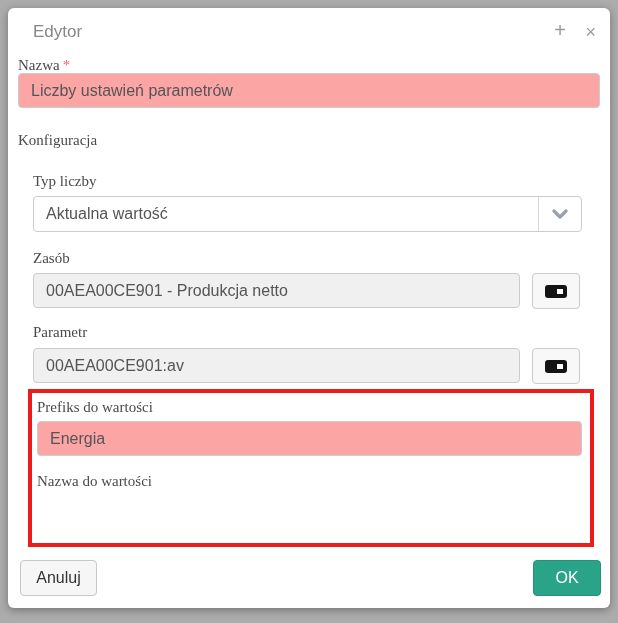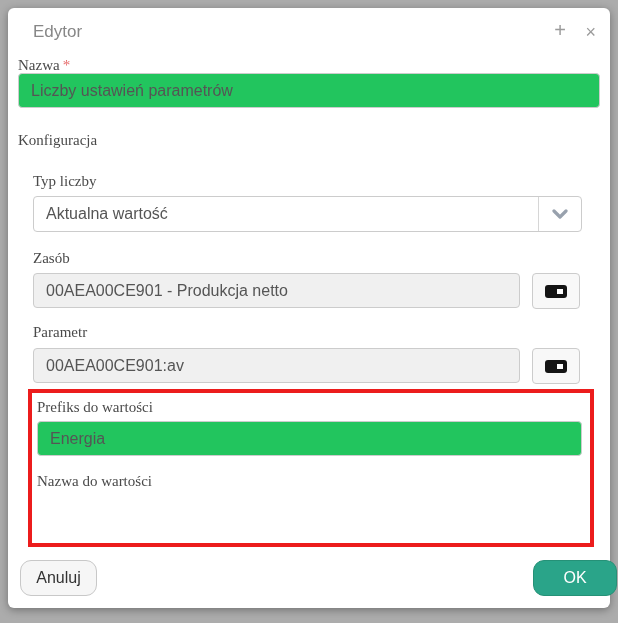--- a/index.html
+++ b/index.html
@@ -25,21 +25,21 @@
     cursor:pointer;font-weight:400;
   }
   .hdr-icon.plus{right:44px;}
   .hdr-icon.close{right:14px;font-size:18px;top:13px;}
   .lbl{
     position:absolute;font-size:15px;color:#4a4a4a;white-space:nowrap;font-family:Liberation Serif, serif;
   }
   .req{color:#e66a6a;margin-left:3px;}
   .tbox{
     position:absolute;height:35px;box-sizing:border-box;
-    border:1px solid #cccccc;border-radius:4px;background:#22c55e;
+    border:1px solid #cccccc;border-radius:4px;background:#fca5a5;
     font-family:"Liberation Sans", sans-serif;
     font-size:16px;color:#555555;padding:0 12px;outline:none;
   }
   .tbox.readonly{background:#f0f0f0;}
   .tbox.focused{border:2px solid #93b2e2;border-radius:5px;}
   .dropdown{
     position:absolute;box-sizing:border-box;height:36px;
     border:1px solid #cccccc;border-radius:4px;background:#fff;
     display:flex;align-items:center;cursor:pointer;
   }
@@ -60,30 +60,30 @@
   .picker-glyph span{
     position:absolute;right:4px;top:4px;width:6px;height:5px;background:#fdfdfd;
   }
   .highlight-rect{
     position:absolute;left:20px;top:381px;width:566px;height:158px;
     box-sizing:border-box;border:4px solid #ec1c1c;
     pointer-events:none;
   }
   .btn{
     position:absolute;height:36px;box-sizing:border-box;
-    border-radius:11px;font-size:16px;cursor:pointer;
+    border-radius:4px;font-size:16px;cursor:pointer;
     display:flex;align-items:center;justify-content:center;
     font-family:"Liberation Sans", sans-serif;
   }
   .btn.cancel{
     left:12px;top:552px;width:77px;
     background:#f6f6f6;border:1px solid #c8c8c8;color:#333333;
   }
   .btn.ok{
-    left:525px;top:552px;width:84px;
+    left:525px;top:552px;width:68px;
     background:#2aa489;border:1px solid #259177;color:#ffffff;
   }
 </style>
 </head>
 <body>
 
 <div class="dialog">
 
   <div class="dlg-title">Edytor</div>
   <div class="hdr-icon plus">+</div>

